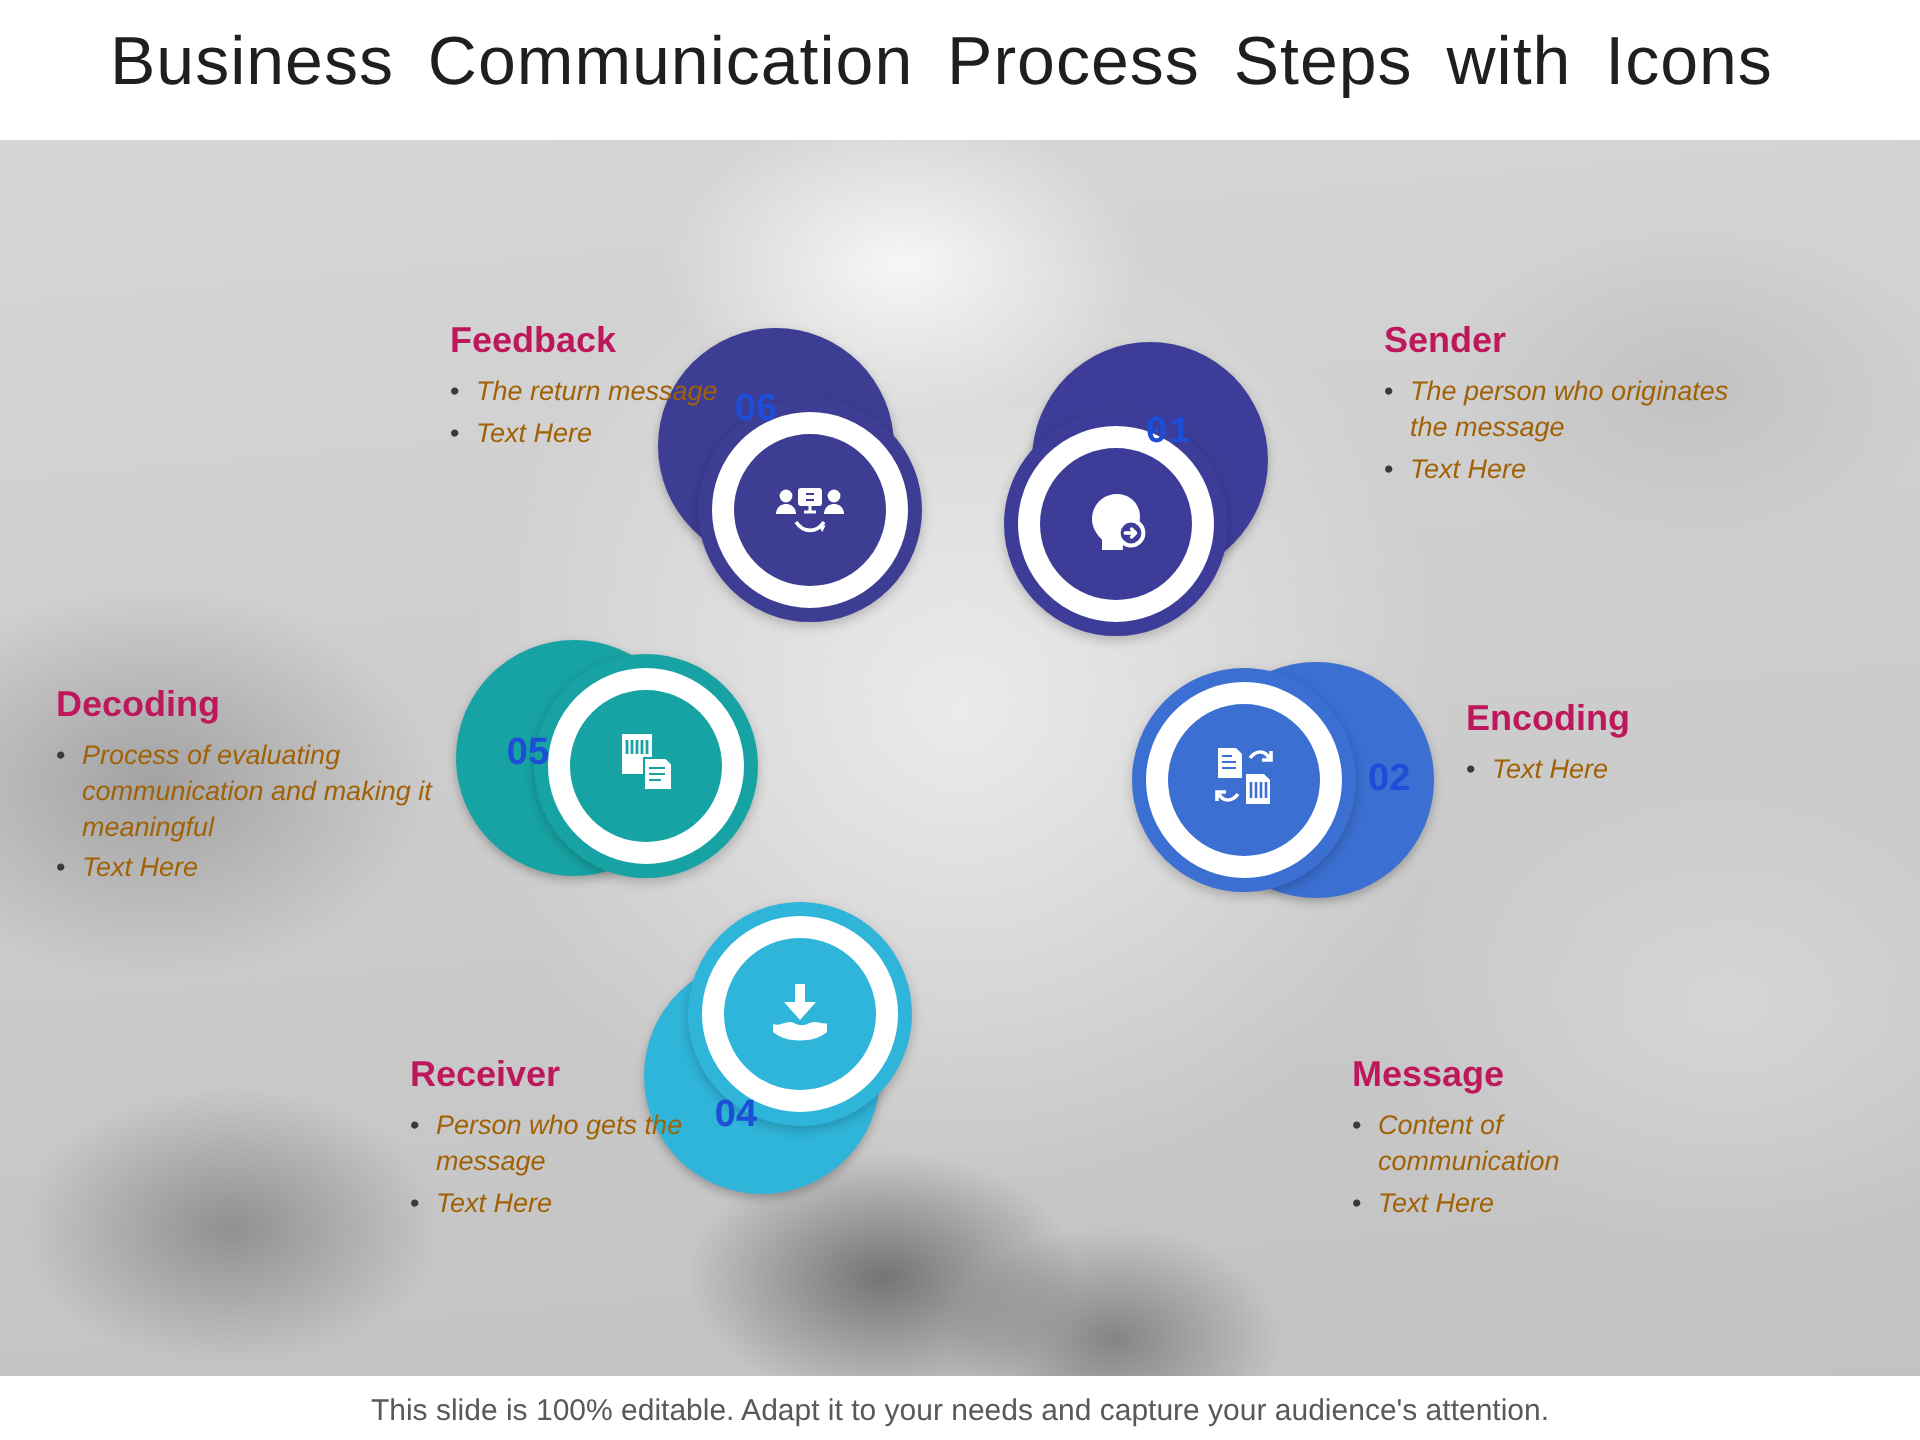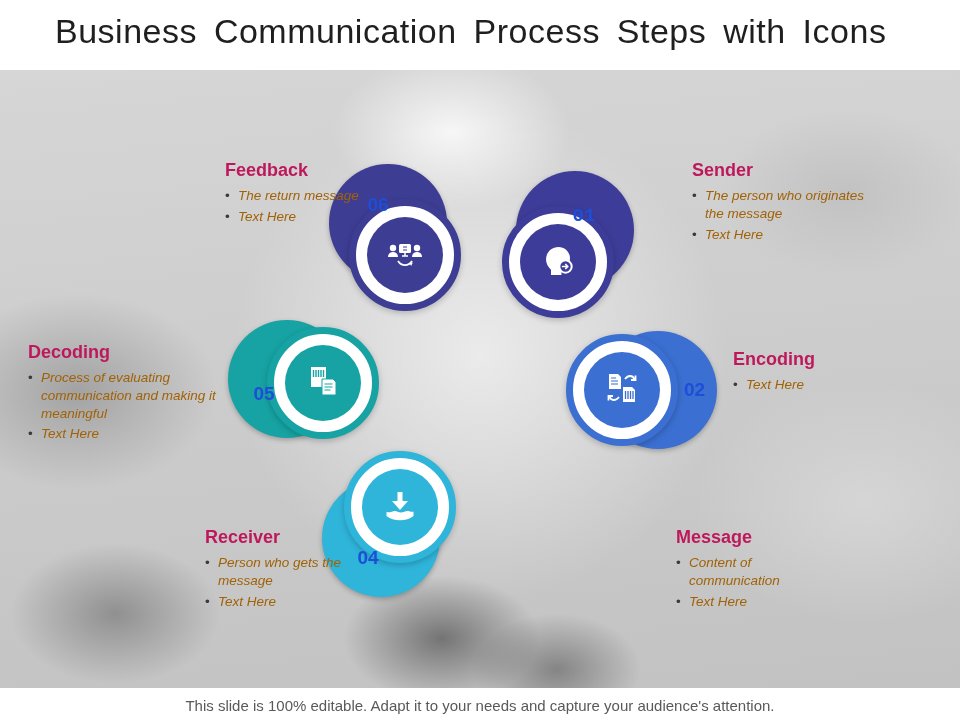--- a/index.html
+++ b/index.html
@@ -87,21 +87,21 @@
           <path d="M13 35v-5.2C10 27 8 23.4 8 19.5 8 12.6 13.4 7 20.5 7 27 7 32 12 32 18.3c0 5.3-3.3 9.3-8.3 10.2l-.3 6.5H13z" fill="#fff"></path>
           <circle cx="27.5" cy="26.5" r="6.2" fill="currentColor" stroke="#fff" stroke-width="2"></circle>
           <path d="M24.6 26.5h5.2m0 0l-2-2m2 2l-2 2" stroke="#fff" stroke-width="1.7" stroke-linecap="round" fill="none"></path>
         </svg>
       </span>
     </div>
   </div>
 
   <div class="node" style="left:248px; top:308px;">
     <div class="petal" style="left: -20px; top: 12px; background: rgb(23, 163, 163);"></div>
-    <span class="num" style="left:-4px; top:58px;margin-top:17px;">05</span>
+    <span class="num" style="left:-4px; top:58px;">05</span>
     <div class="ring" style="border-color: rgb(23, 163, 163);"></div>
     <div class="core" style="background: rgb(23, 163, 163); color: rgb(23, 163, 163);">
       <span>
         <svg width="40" height="40" viewBox="0 0 40 40">
           <rect x="8" y="6" width="15" height="20" fill="#fff"></rect>
           <path d="M10.5 9v7M13 9v7M15.5 9v7M18 9v7M20.5 9v7" stroke="currentColor" stroke-width="1.4"></path>
           <path d="M19 18h11l3 3v13H19z" fill="#fff" stroke="currentColor" stroke-width="1"></path>
           <path d="M21.5 23h8M21.5 26h8M21.5 29h6" stroke="currentColor" stroke-width="1.1"></path>
         </svg>
       </span>

